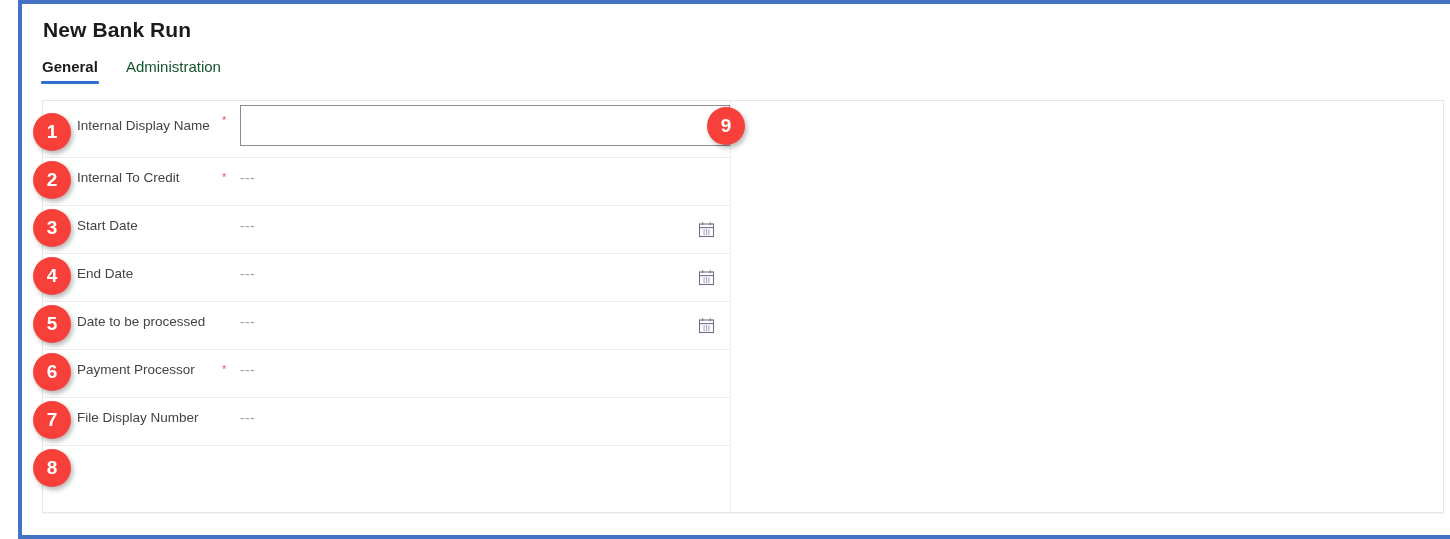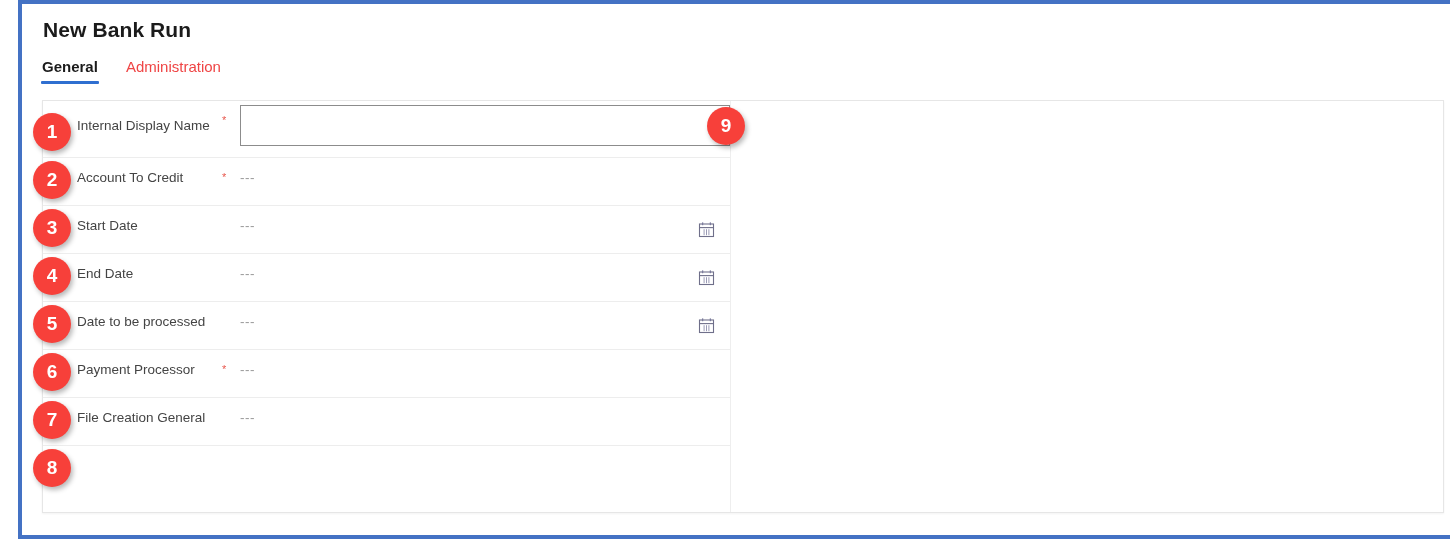--- a/index.html
+++ b/index.html
@@ -44,21 +44,21 @@
     position: absolute;
     left: 19px;
     top: 54px;
     display: flex;
     align-items: center;
     gap: 26px;
   }
   .tab {
     position: relative;
     font-size: 15px;
-    color: #ef4444;
+    color: #14532d;
     padding: 0 1px 9px 1px;
     cursor: pointer;
     white-space: nowrap;
   }
   .tab.active {
     font-weight: bold;
     color: #1b1b1b;
   }
   .tab.active::after {
     content: "";
@@ -234,21 +234,21 @@
 
       <div class="field-row tall">
         <div class="field-label">Internal Display Name</div>
         <div class="req">*</div>
         <div class="field-value">
           <input class="text-input" type="text" placeholder="" style="">
         </div>
       </div>
 
       <div class="field-row">
-        <div class="field-label">Account To Credit</div>
+        <div class="field-label">Internal To Credit</div>
         <div class="req">*</div>
         <div class="field-value">
           <span class="dashes">---</span>
         </div>
       </div>
 
       <div class="field-row">
         <div class="field-label">Start Date</div>
         <div class="req blank"></div>
         <div class="field-value">
@@ -307,21 +307,21 @@
 
       <div class="field-row">
         <div class="field-label">Payment Processor</div>
         <div class="req">*</div>
         <div class="field-value">
           <span class="dashes">---</span>
         </div>
       </div>
 
       <div class="field-row">
-        <div class="field-label">File Creation General</div>
+        <div class="field-label">File Display Number</div>
         <div class="req blank"></div>
         <div class="field-value">
           <span class="dashes">---</span>
         </div>
       </div>
 
 
     </div>
 
 

